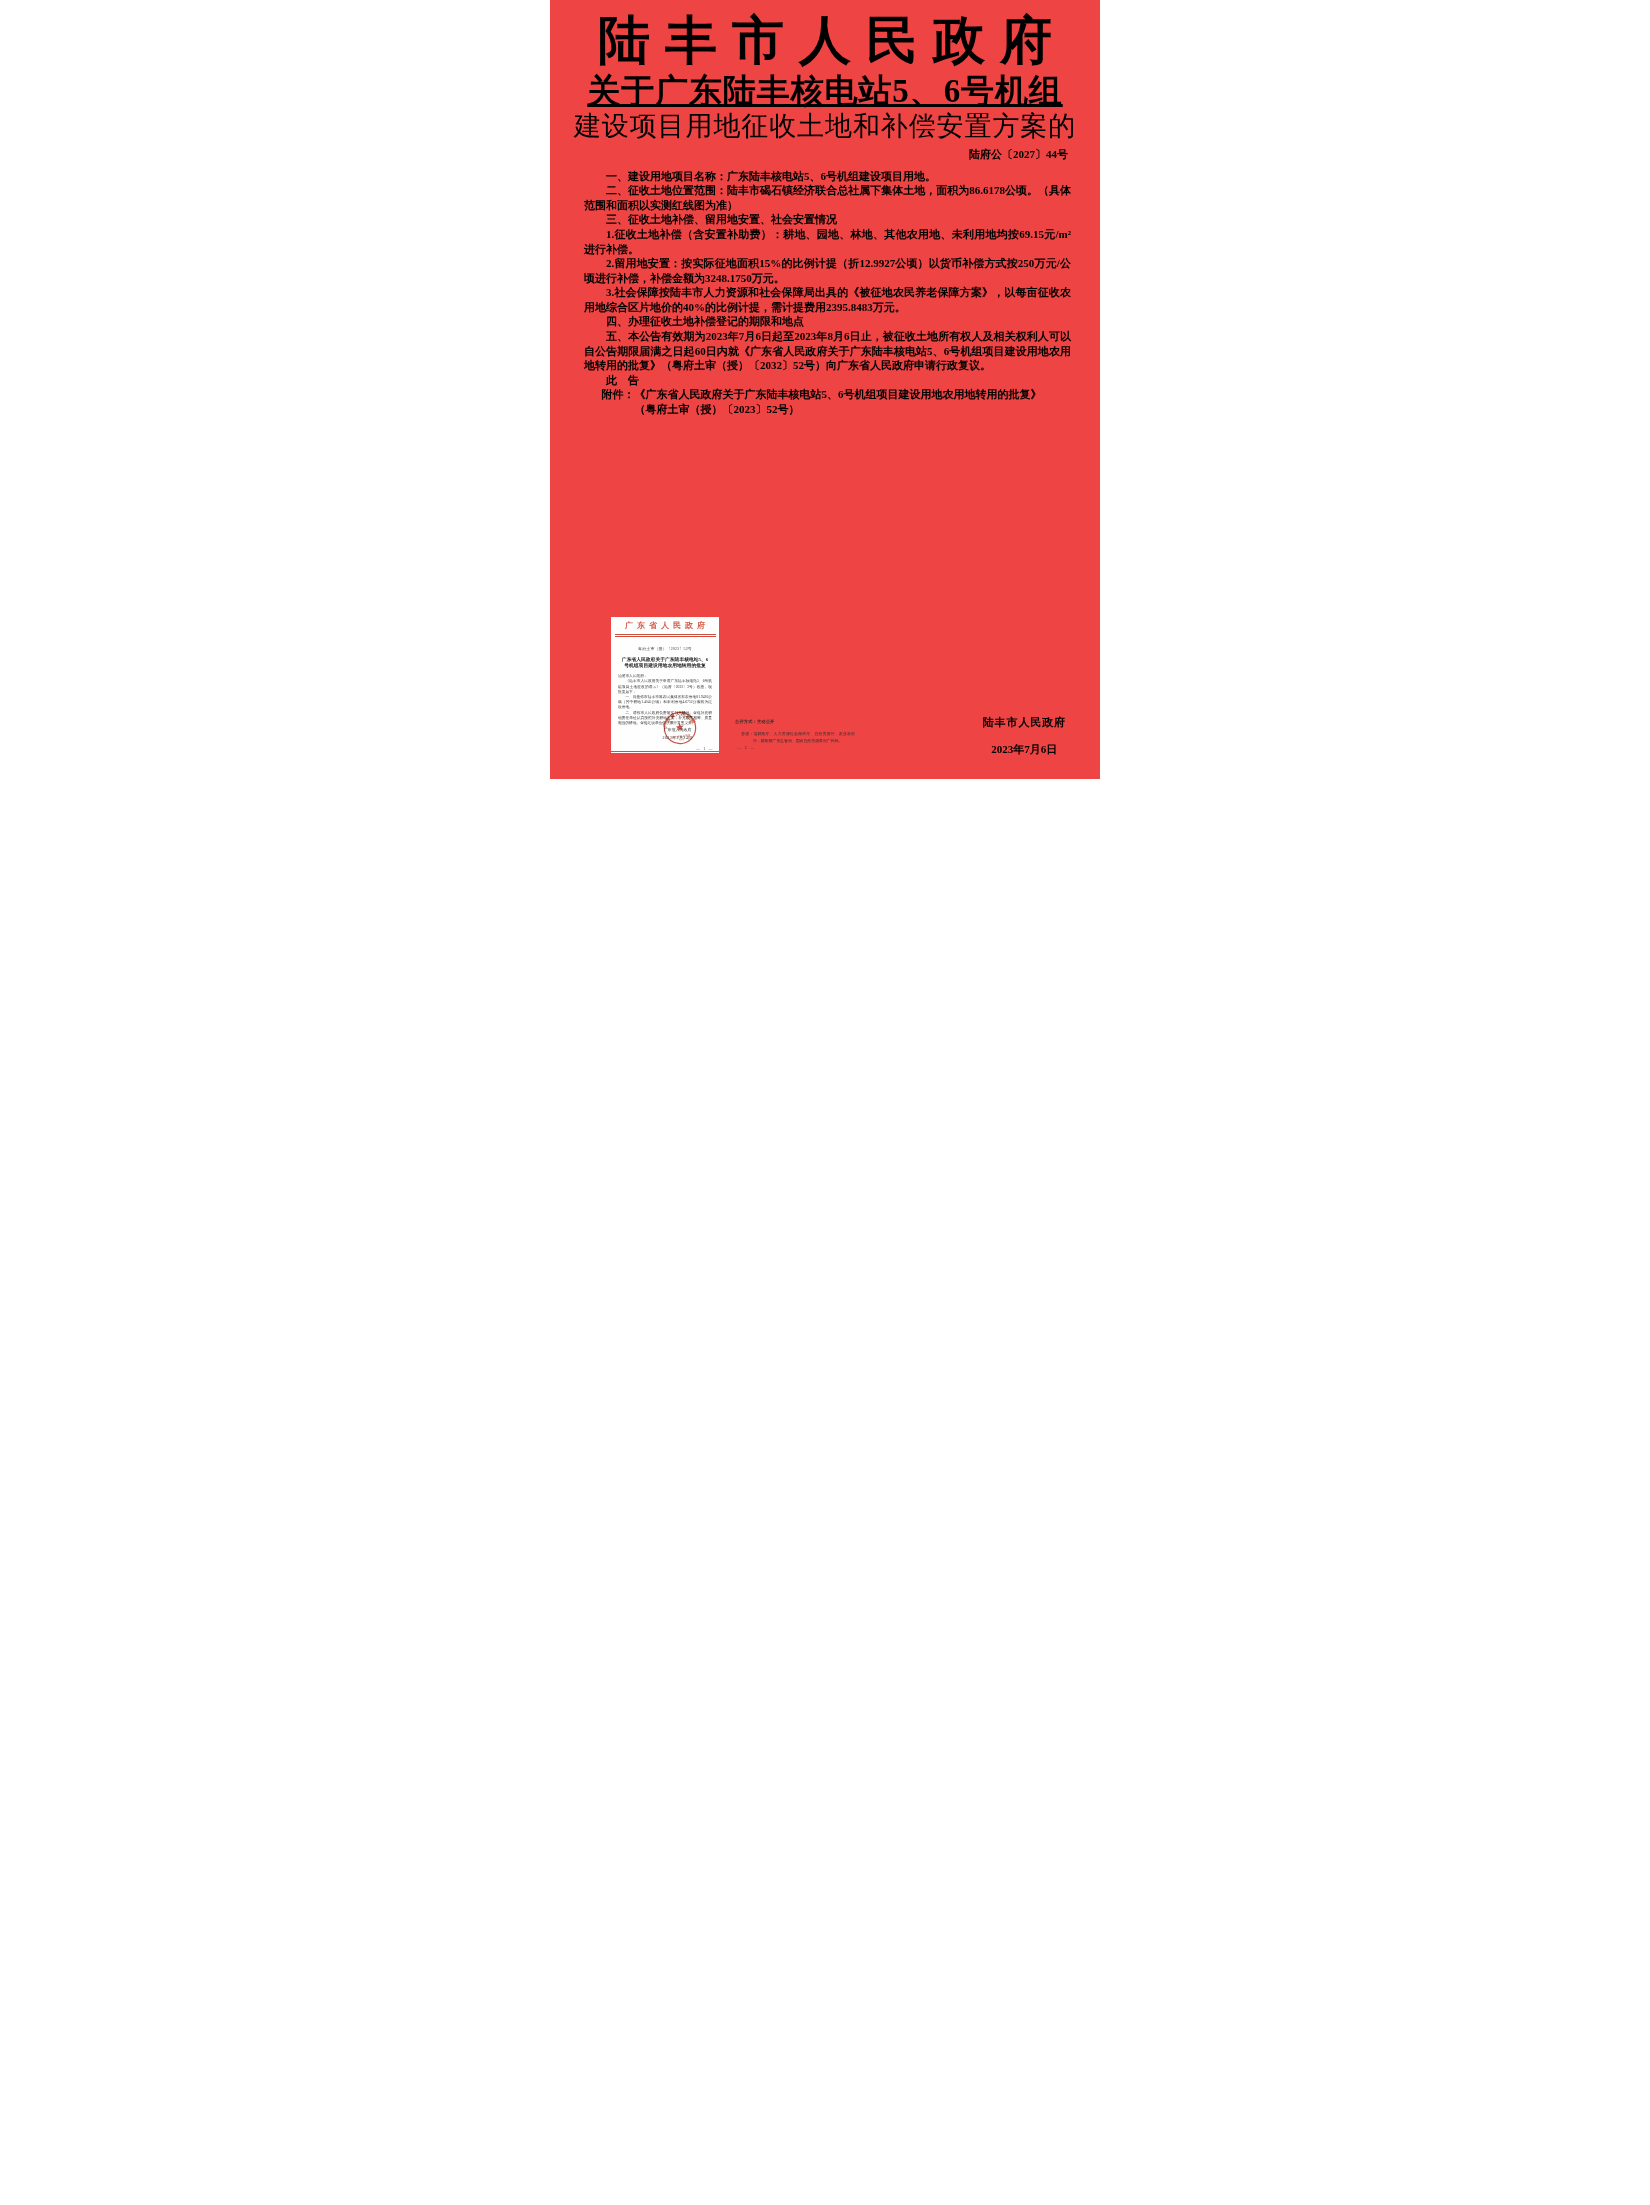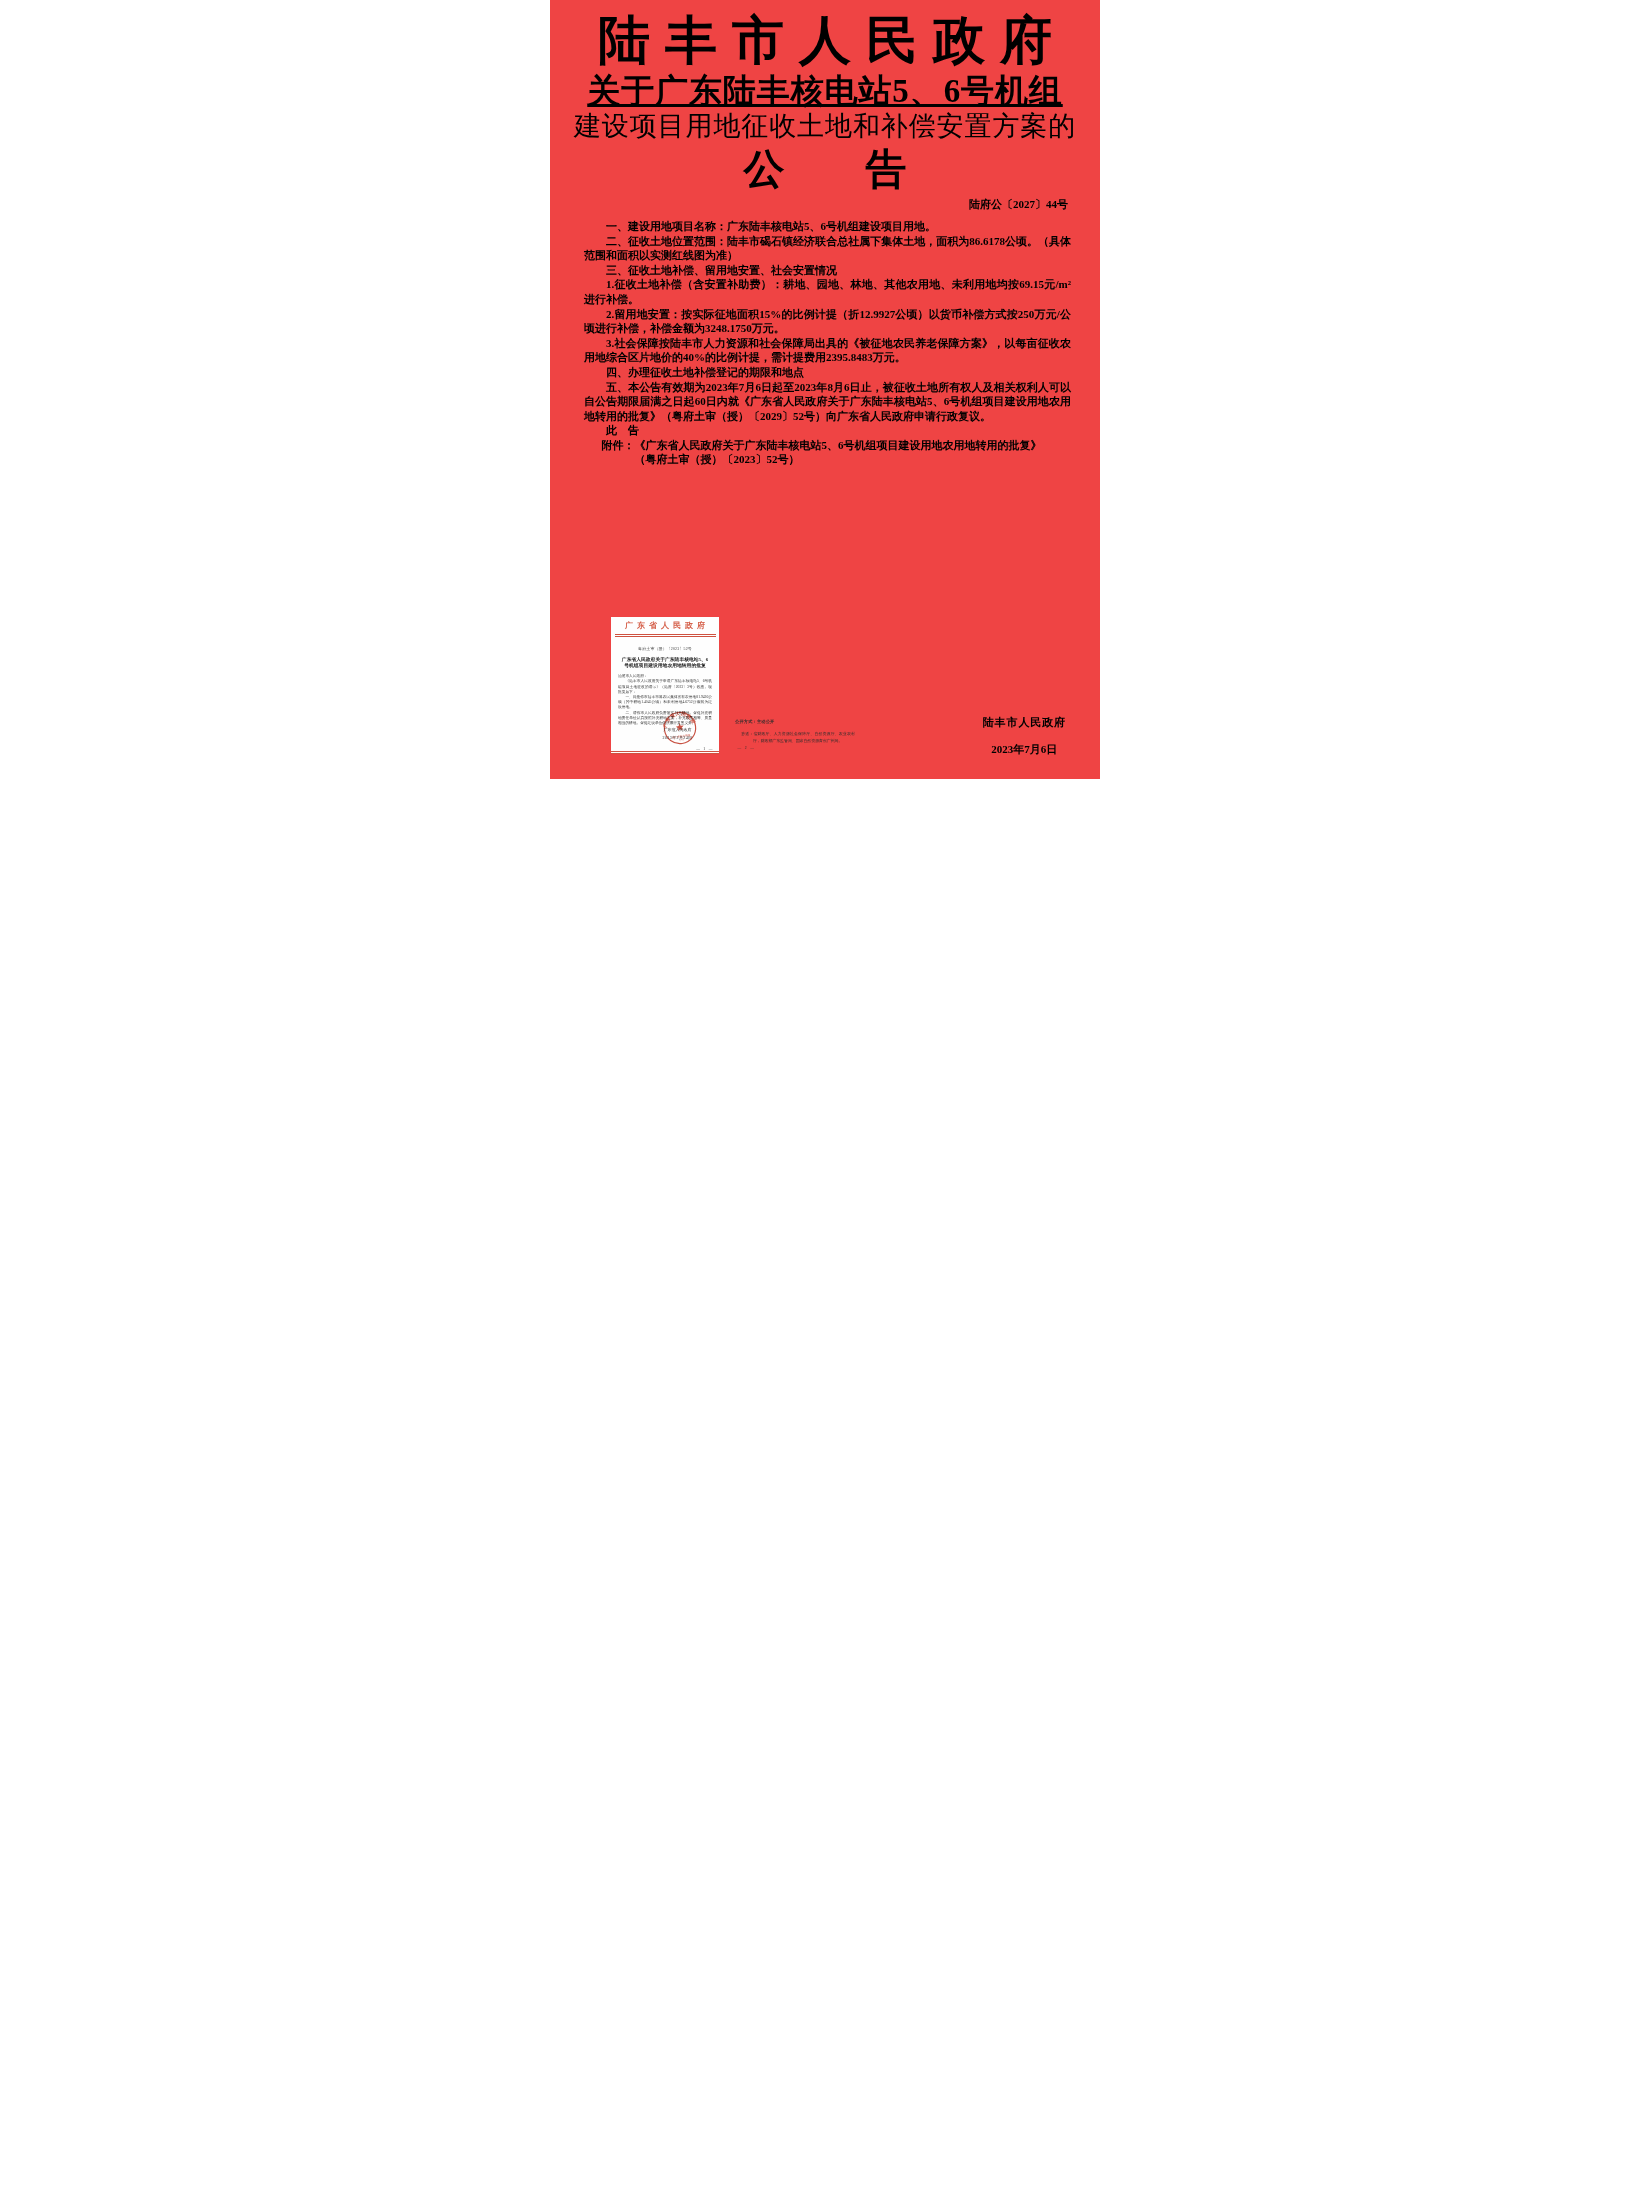--- a/index.html
+++ b/index.html
@@ -210,34 +210,33 @@
 </style>
 </head>
 <body>
 
 <div class="page">
 
   <div class="hdr">
     <div class="org-title">陆丰市人民政府</div>
     <div class="sub1">关于广东陆丰核电站5、6号机组</div>
     <div class="sub2">建设项目用地征收土地和补偿安置方案的</div>
-    <div class="notice-word">公　告</div>
   </div>
 
   <div class="doc-number">陆府公〔2027〕44号</div>
 
   <div class="doc-body">
     <p>一、建设用地项目名称：广东陆丰核电站5、6号机组建设项目用地。</p>
     <p>二、征收土地位置范围：陆丰市碣石镇经济联合总社属下集体土地，面积为86.6178公顷。（具体范围和面积以实测红线图为准）</p>
     <p>三、征收土地补偿、留用地安置、社会安置情况</p>
     <p>1.征收土地补偿（含安置补助费）：耕地、园地、林地、其他农用地、未利用地均按69.15元/m²进行补偿。</p>
     <p>2.留用地安置：按实际征地面积15%的比例计提（折12.9927公顷）以货币补偿方式按250万元/公顷进行补偿，补偿金额为3248.1750万元。</p>
     <p>3.社会保障按陆丰市人力资源和社会保障局出具的《被征地农民养老保障方案》，以每亩征收农用地综合区片地价的40%的比例计提，需计提费用2395.8483万元。</p>
     <p>四、办理征收土地补偿登记的期限和地点</p>
-    <p>五、本公告有效期为2023年7月6日起至2023年8月6日止，被征收土地所有权人及相关权利人可以自公告期限届满之日起60日内就《广东省人民政府关于广东陆丰核电站5、6号机组项目建设用地农用地转用的批复》（粤府土审（授）〔2029〕52号）向广东省人民政府申请行政复议。</p>
+    <p>五、本公告有效期为2023年7月6日起至2023年8月6日止，被征收土地所有权人及相关权利人可以自公告期限届满之日起60日内就《广东省人民政府关于广东陆丰核电站5、6号机组项目建设用地农用地转用的批复》（粤府土审（授）〔2032〕52号）向广东省人民政府申请行政复议。</p>
     <p class="closing">此　告</p>
     <p class="attach-1">附件：《广东省人民政府关于广东陆丰核电站5、6号机组项目建设用地农用地转用的批复》</p>
     <p class="attach-2">（粤府土审（授）〔2023〕52号）</p>
   </div>
 
   <div class="scan">
 
     <div class="scan-p1">
       <div class="scan-letterhead">广东省人民政府</div>
       <div class="scan-rule"></div>

